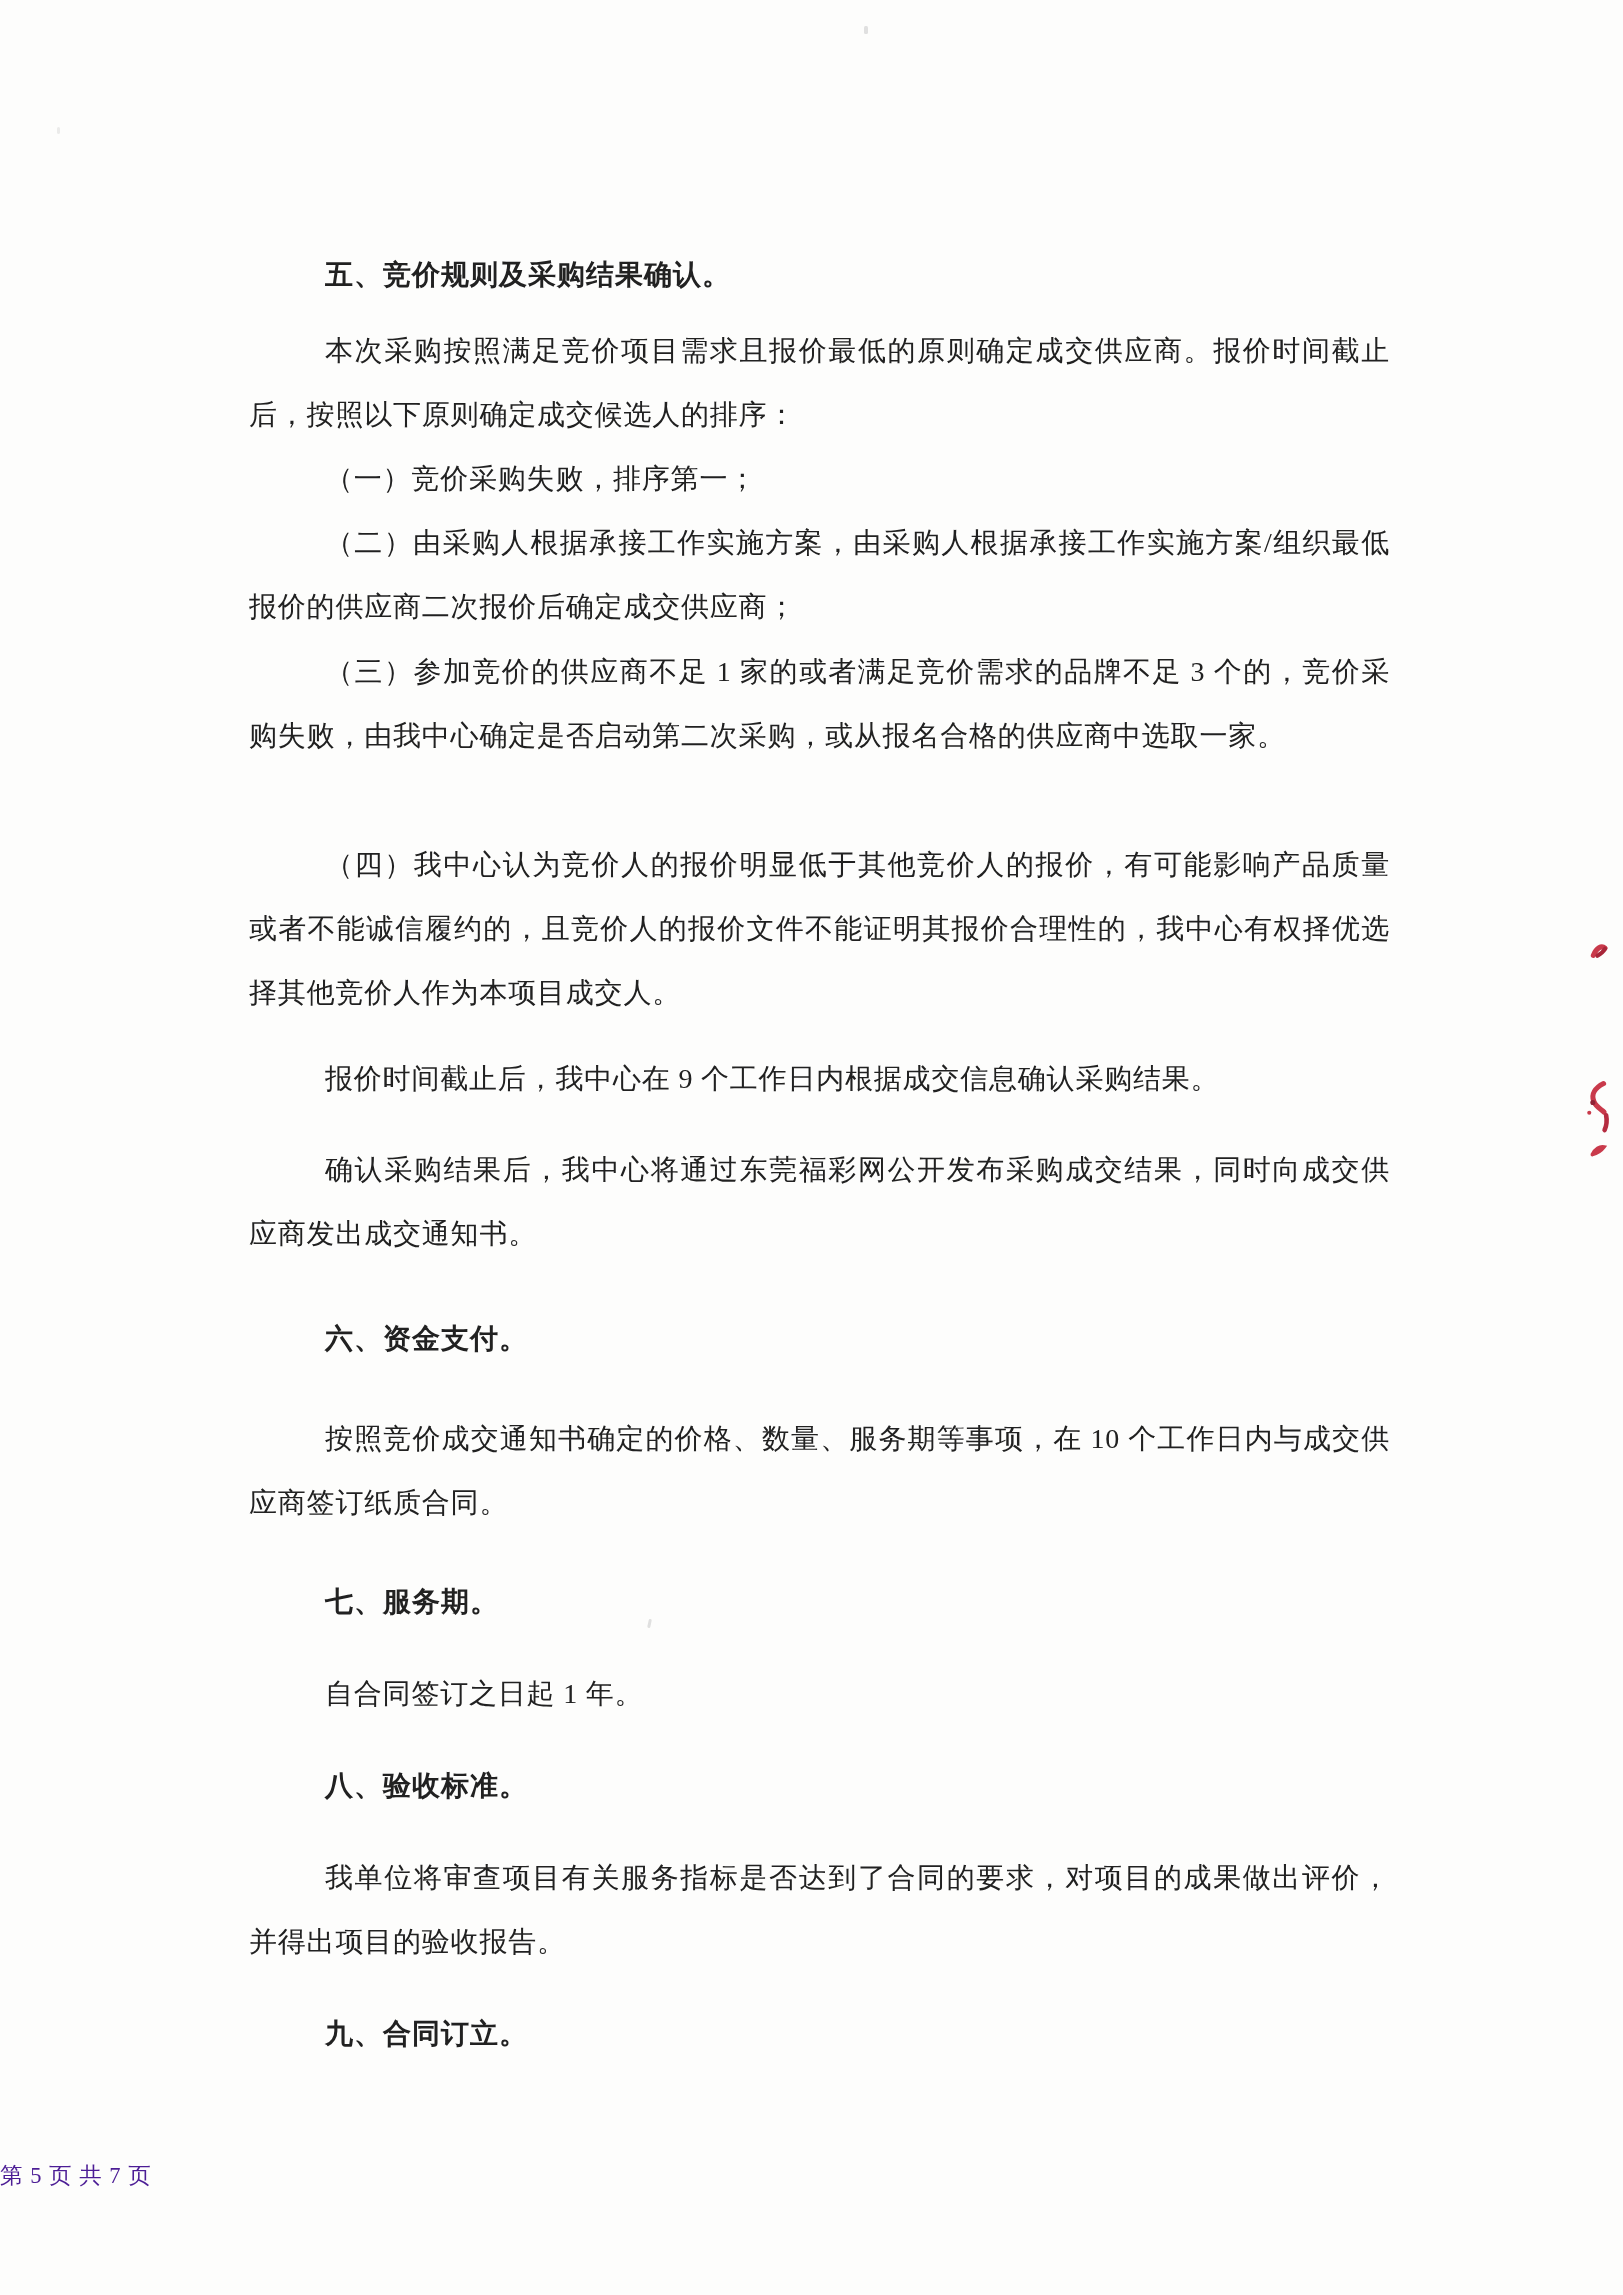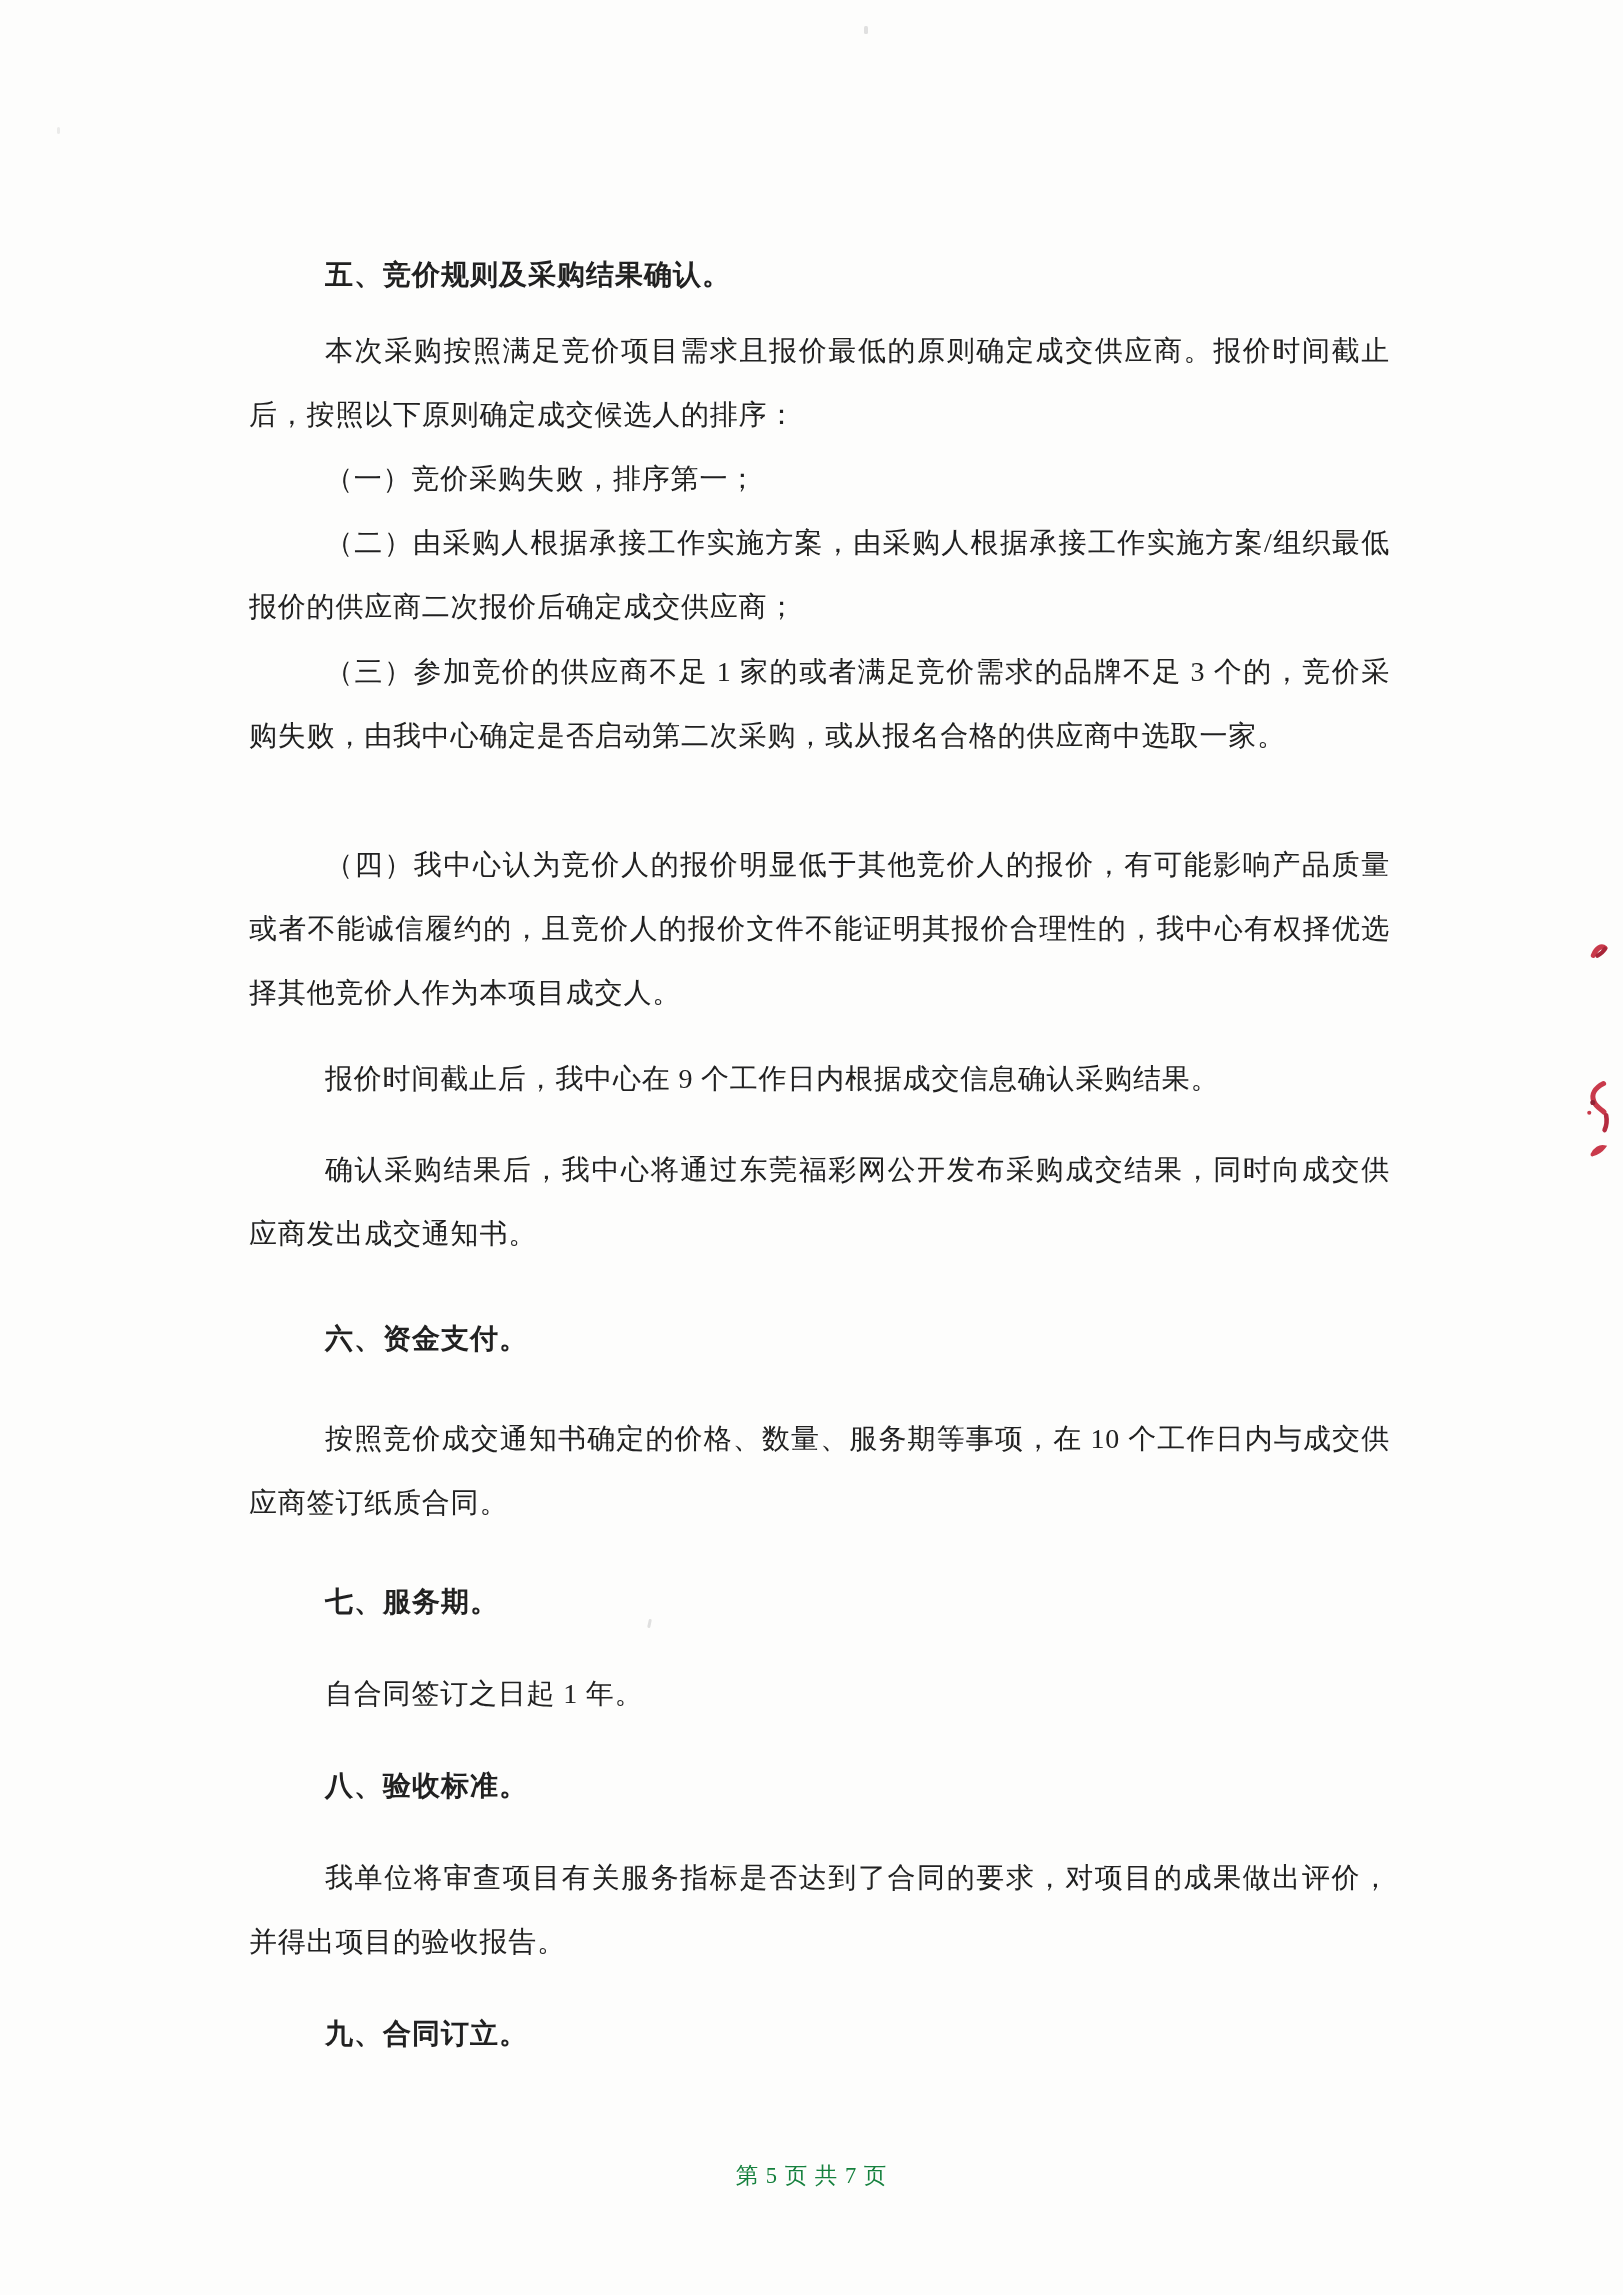--- a/index.html
+++ b/index.html
@@ -21,24 +21,23 @@
     text-align: justify;
     text-justify: inter-character;
     text-indent: 76px;
     letter-spacing: 0.8px;
     margin-left: 19px;
   }
   .h { font-weight: 700; letter-spacing: 1px; }
   .footer {
     position: absolute;
     left: 0; top: 2160px; width: 1623px;
-    text-align: center;
     font-size: 22.5px;
     line-height: 32px;
-    color: #15803d;
+    color: #4c1d95;
     letter-spacing: 1px;
   }
   
   .redmarks { position: absolute; left: 1577px; top: 940px; }
   
   .speck { position: absolute; background: rgba(150,150,150,.28); border-radius: 1.5px; }
   .speck.a { left: 864px; top: 25.6px;  width: 3.6px;  height: 8.2px; }
   .speck.b { left: 648px; top: 1619px; width: 3.1px; height: 9.2px; transform: rotate(12deg); }
   .speck.c { left: 57px;  top: 127px; width: 3.1px;  height: 7.2px; opacity: .6; }
 </style>

